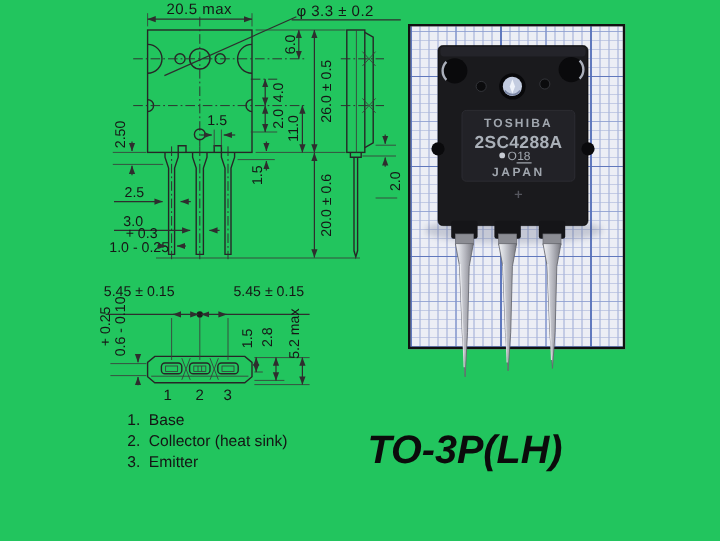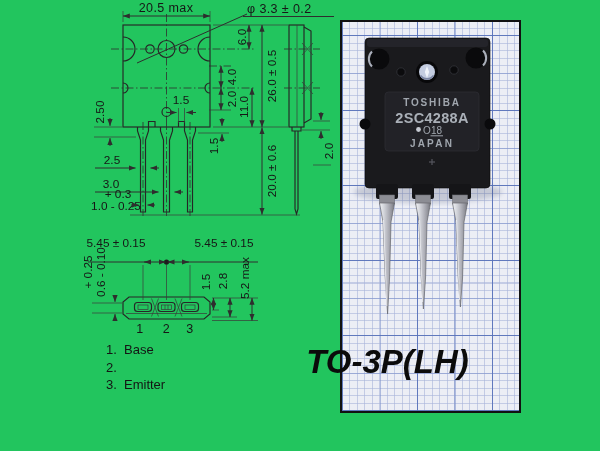--- a/index.html
+++ b/index.html
@@ -9,32 +9,32 @@
   .ln{stroke:#2e2e2e;stroke-width:1;fill:none;}
   .out{stroke:#262626;stroke-width:1.15;fill:none;}
   .cl{stroke:#2e2e2e;stroke-width:0.8;fill:none;stroke-dasharray:8 2.5 1.5 2.5;}
   .thin{stroke:#3a3a3a;stroke-width:0.7;fill:none;}
   .t{font-size:11.8px;fill:#161616;}
   .tb{font-size:12.5px;fill:#161616;letter-spacing:0.4px;}
   #drawing{position:absolute;left:0;top:0;}
   #legend{position:absolute;left:106px;top:341px;font-size:13px;color:#141414;}
   .legend-row{display:flex;height:17.5px;align-items:center;}
   .legend-num{width:18px;}
-  #photo{position:absolute;left:340px;top:20px;width:181px;height:393px;
+  #photo{position:absolute;left:340px;top:20px;width:181px;height:271px;
          box-sizing:border-box;border:2px solid #111;
          background-color:#eceef5;
          background-image:
            repeating-linear-gradient(90deg, rgba(86,112,185,0.85) 0px, rgba(86,112,185,0.85) 1px, transparent 1px, transparent 75px),
            repeating-linear-gradient(0deg, rgba(86,112,185,0.85) 0px, rgba(86,112,185,0.85) 1px, transparent 1px, transparent 75px),
            repeating-linear-gradient(90deg, rgba(122,143,202,0.55) 0px, rgba(122,143,202,0.55) 1px, transparent 1px, transparent 37.5px),
            repeating-linear-gradient(0deg, rgba(122,143,202,0.55) 0px, rgba(122,143,202,0.55) 1px, transparent 1px, transparent 37.5px),
            repeating-linear-gradient(90deg, rgba(168,180,218,0.6) 0px, rgba(168,180,218,0.6) 1px, transparent 1px, transparent 7.5px),
            repeating-linear-gradient(0deg, rgba(168,180,218,0.6) 0px, rgba(168,180,218,0.6) 1px, transparent 1px, transparent 7.5px);}
   #photo svg{position:absolute;left:0;top:0;}
-  #caption{position:absolute;left:285px;top:343px;width:205px;text-align:center;
+  #caption{position:absolute;left:285px;top:356px;width:205px;text-align:center;
            font-size:33px;font-weight:bold;font-style:italic;color:#0b0b0b;}
 </style>
 </head>
 <body>
 
 <div id="stage">
 
   <svg id="drawing" width="340" height="451" viewBox="0 0 340 451">
     <defs>
       <marker id="arr" markerWidth="8" markerHeight="8" refX="6.8" refY="4" orient="auto-start-reverse" markerUnits="userSpaceOnUse">
@@ -214,20 +214,21 @@
     </g>
   </svg>
 
   <div id="legend">
     <div class="legend-row">
       <span class="legend-num">1.</span>
       <span>Base</span>
     </div>
     <div class="legend-row">
       <span class="legend-num">2.</span>
+      <span>Collector (heat sink)</span>
     </div>
     <div class="legend-row">
       <span class="legend-num">3.</span>
       <span>Emitter</span>
     </div>
   </div>
 
   <div id="photo">
     <svg width="177" height="319" viewBox="0 0 177 319">
       <defs>

